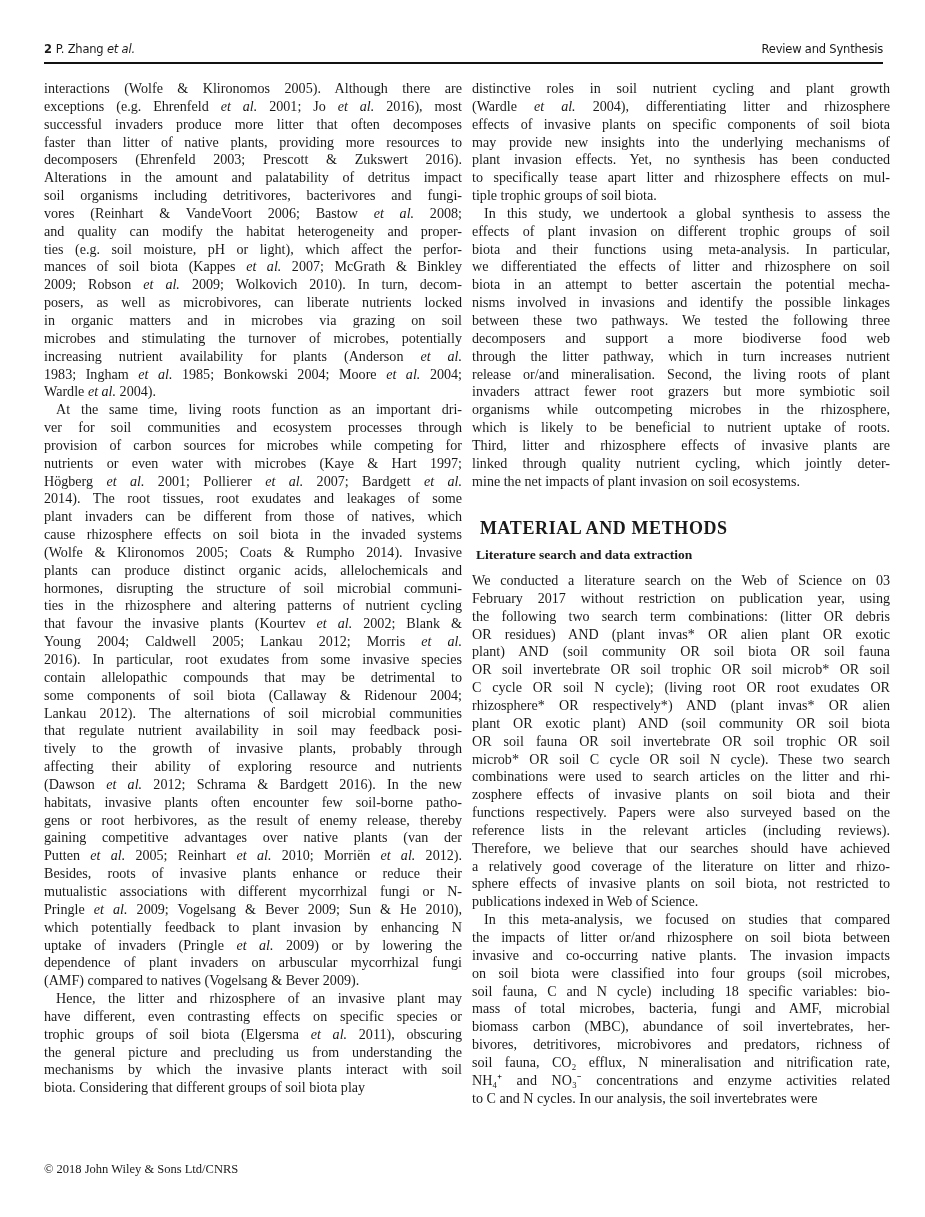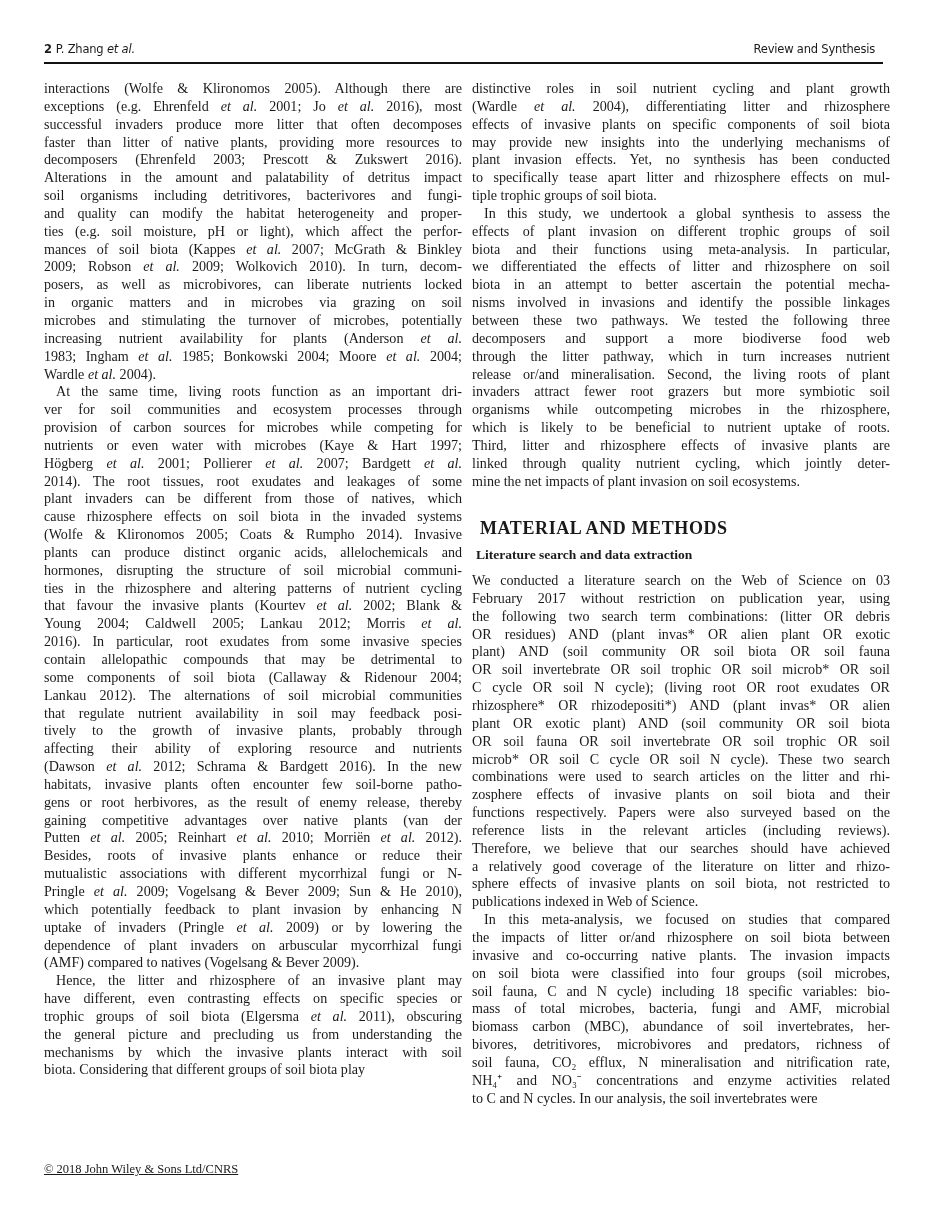--- a/index.html
+++ b/index.html
@@ -1,50 +1,51 @@
 <!DOCTYPE html>
 <html><head>
 <meta charset="utf-8">
 <style>
   html, body { margin: 0; padding: 0; background: #ffffff; }
   body { width: 925px; height: 1217px; position: relative; overflow: hidden; color: #1a1a1a; }
   .header { position: absolute; left: 44px; top: 40px; width: 839px; height: 20px; font-family: "DejaVu Sans", sans-serif; font-size: 11.5px; letter-spacing: -0.2px; }
   .header .left { position: absolute; left: 0; top: 2px; text-align: center; }
   .header .left b { font-weight: bold; margin-right: 4px; }
-  .header .right { position: absolute; right: 8px; top: 2px; }
+  .header .right { position: absolute; right: 0; top: 2px; }
   .rule { position: absolute; left: 44px; top: 62px; width: 839px; height: 2px; background: #111; }
   .col { position: absolute; top: 80px; width: 418px; font-family: "Liberation Serif", serif; font-size: 14.1px; line-height: 17.85px; text-align: justify; }
   .col.left { left: 44px; }
   .col.right { left: 472px; }
   .col p { margin: 0; text-indent: 0; }
   .col .line { display: block; text-align: justify; text-align-last: justify; white-space: nowrap; }
   .col .line.last { text-align-last: left; }
   i { font-style: italic; }
   .sec-head { font-family: "Liberation Serif", serif; font-weight: bold; font-size: 18px; letter-spacing: 0.6px; margin: 8px; }
   .sub-head { font-family: "Liberation Serif", serif; font-weight: bold; font-size: 13.5px; margin: 4px; }
-  .footer { position: absolute; left: 44px; top: 1162px; font-family: "Liberation Serif", serif; font-size: 12.5px; text-decoration: underline; }
+  .footer { position: absolute; left: 44px; top: 1162px; font-family: "Liberation Serif", serif; font-size: 12.5px; }
 </style>
 </head>
 <body>
 
 <div class="header">
   <span class="left"><b>2</b><span>P. Zhang</span> <i>et al.</i></span>
   <span class="right">Review and Synthesis</span>
 </div>
 <div class="rule"></div>
 
 <div class="col left" id="left-col">
     <p>
       <span class="line">interactions (Wolfe &amp; Klironomos 2005). Although there are</span>
       <span class="line">exceptions (e.g. Ehrenfeld <i>et al.</i> 2001; Jo <i>et al.</i> 2016), most</span>
       <span class="line">successful invaders produce more litter that often decomposes</span>
       <span class="line">faster than litter of native plants, providing more resources to</span>
       <span class="line">decomposers (Ehrenfeld 2003; Prescott &amp; Zukswert 2016).</span>
       <span class="line">Alterations in the amount and palatability of detritus impact</span>
       <span class="line">soil organisms including detritivores, bacterivores and fungi-</span>
+      <span class="line">vores (Reinhart &amp; VandeVoort 2006; Bastow <i>et al.</i> 2008;</span>
       <span class="line">and quality can modify the habitat heterogeneity and proper-</span>
       <span class="line">ties (e.g. soil moisture, pH or light), which affect the perfor-</span>
       <span class="line">mances of soil biota (Kappes <i>et al.</i> 2007; McGrath &amp; Binkley</span>
       <span class="line">2009; Robson <i>et al.</i> 2009; Wolkovich 2010). In turn, decom-</span>
       <span class="line">posers, as well as microbivores, can liberate nutrients locked</span>
       <span class="line">in organic matters and in microbes via grazing on soil</span>
       <span class="line">microbes and stimulating the turnover of microbes, potentially</span>
       <span class="line">increasing nutrient availability for plants (Anderson <i>et al.</i></span>
       <span class="line">1983; Ingham <i>et al.</i> 1985; Bonkowski 2004; Moore <i>et al.</i> 2004;</span>
       <span class="line last">Wardle <i>et al.</i> 2004).</span>
@@ -124,21 +125,21 @@
     <div class="sec-head" style="margin-top: 30px; margin-bottom: 8px;">MATERIAL AND METHODS</div>
     <div class="sub-head" style="margin-bottom: 8px;">Literature search and data extraction</div>
     <p>
       <span class="line">We conducted a literature search on the Web of Science on 03</span>
       <span class="line">February 2017 without restriction on publication year, using</span>
       <span class="line">the following two search term combinations: (litter OR debris</span>
       <span class="line">OR residues) AND (plant invas* OR alien plant OR exotic</span>
       <span class="line">plant) AND (soil community OR soil biota OR soil fauna</span>
       <span class="line">OR soil invertebrate OR soil trophic OR soil microb* OR soil</span>
       <span class="line">C cycle OR soil N cycle); (living root OR root exudates OR</span>
-      <span class="line">rhizosphere* OR rhizodepositi*) AND (plant invas* OR alien</span>
+      <span class="line">rhizosphere* OR respectively*) AND (plant invas* OR alien</span>
       <span class="line">plant OR exotic plant) AND (soil community OR soil biota</span>
       <span class="line">OR soil fauna OR soil invertebrate OR soil trophic OR soil</span>
       <span class="line">microb* OR soil C cycle OR soil N cycle). These two search</span>
       <span class="line">combinations were used to search articles on the litter and rhi-</span>
       <span class="line">zosphere effects of invasive plants on soil biota and their</span>
       <span class="line">functions respectively. Papers were also surveyed based on the</span>
       <span class="line">reference lists in the relevant articles (including reviews).</span>
       <span class="line">Therefore, we believe that our searches should have achieved</span>
       <span class="line">a relatively good coverage of the literature on litter and rhizo-</span>
       <span class="line">sphere effects of invasive plants on soil biota, not restricted to</span>

